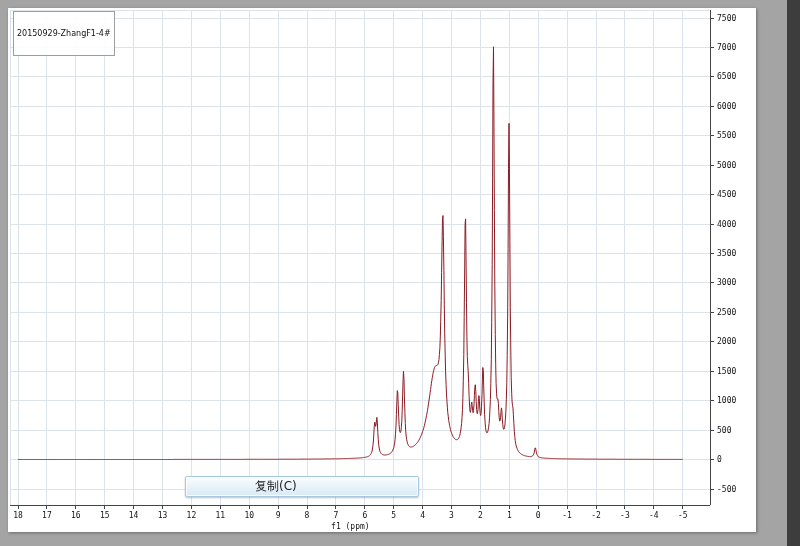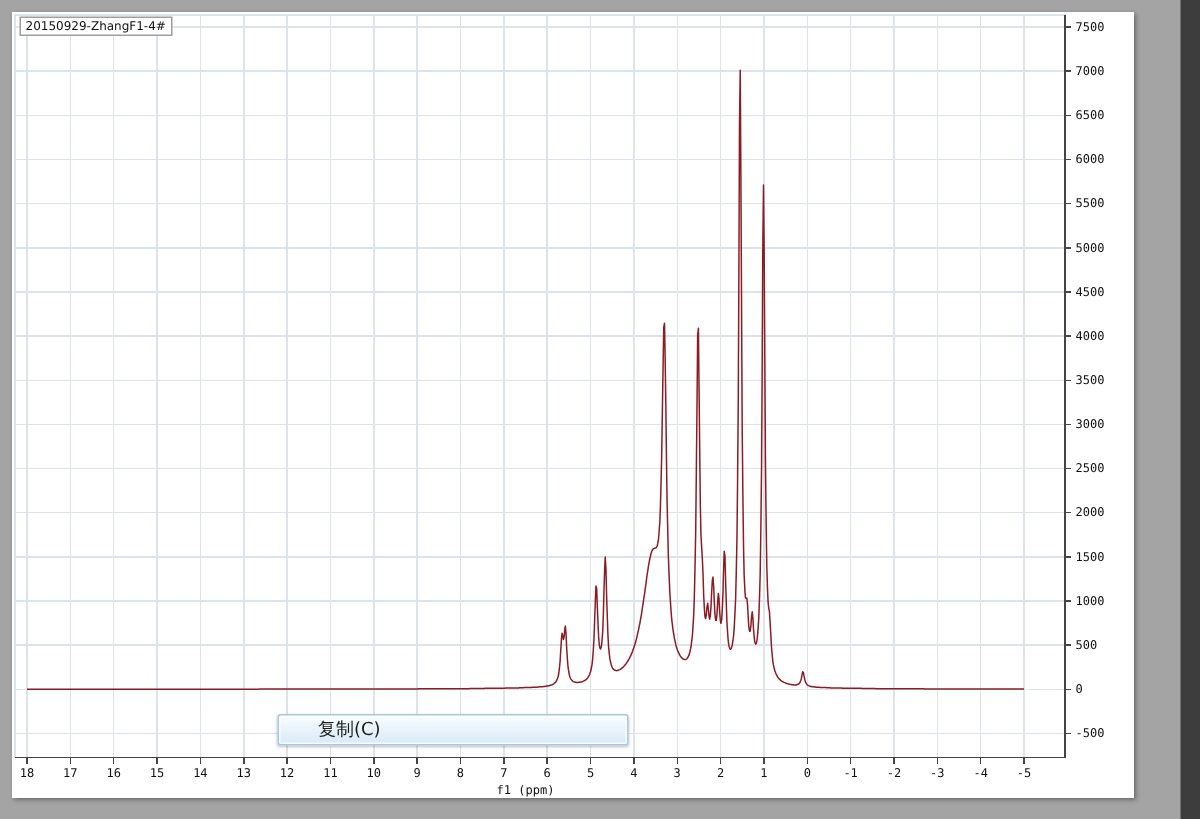--- a/index.html
+++ b/index.html
@@ -10,34 +10,34 @@
   }
   .sheet{
     position:absolute;left:8px;top:8px;width:748px;height:524px;
     background:#ffffff;
     box-shadow:1px 1px 3px rgba(0,0,0,.35);
   }
   #plot{position:absolute;left:0;top:0;width:748px;height:524px;display:block;}
   #plot text{font-family:"DejaVu Sans Mono", monospace;}
   .title-label{
     position:absolute;left:5px;top:3px;
-    font-size:8px;line-height:11px;padding:0 3px;
+    font-size:8px;line-height:11px;padding:16px 3px;
     border:1px solid #9e9e9e;background:rgba(255,255,255,.9);
     color:#111;white-space:nowrap;
   }
   .context-menu{
     position:absolute;left:177px;top:468px;width:234px;height:21px;
     border:1px solid #a8c8de;border-radius:2px;
     background:linear-gradient(#fafdff,#d8e9f6);
     box-shadow:inset 0 0 0 1px rgba(255,255,255,.8), 0 1px 2px rgba(0,0,0,.25);
     box-sizing:border-box;
   }
   .menu-item{
     font-size:12px;line-height:19px;padding-left:26px;color:#1c1c1c;
-    cursor:default;white-space:nowrap;
+    cursor:default;white-space:nowrap;margin-left:43px;
   }
   .edge-strip{
     position:absolute;right:0;top:0;width:13px;height:546px;
     background:#3d3d3d;
   }
 </style>
 </head>
 <body>
 
 <div class="sheet">

